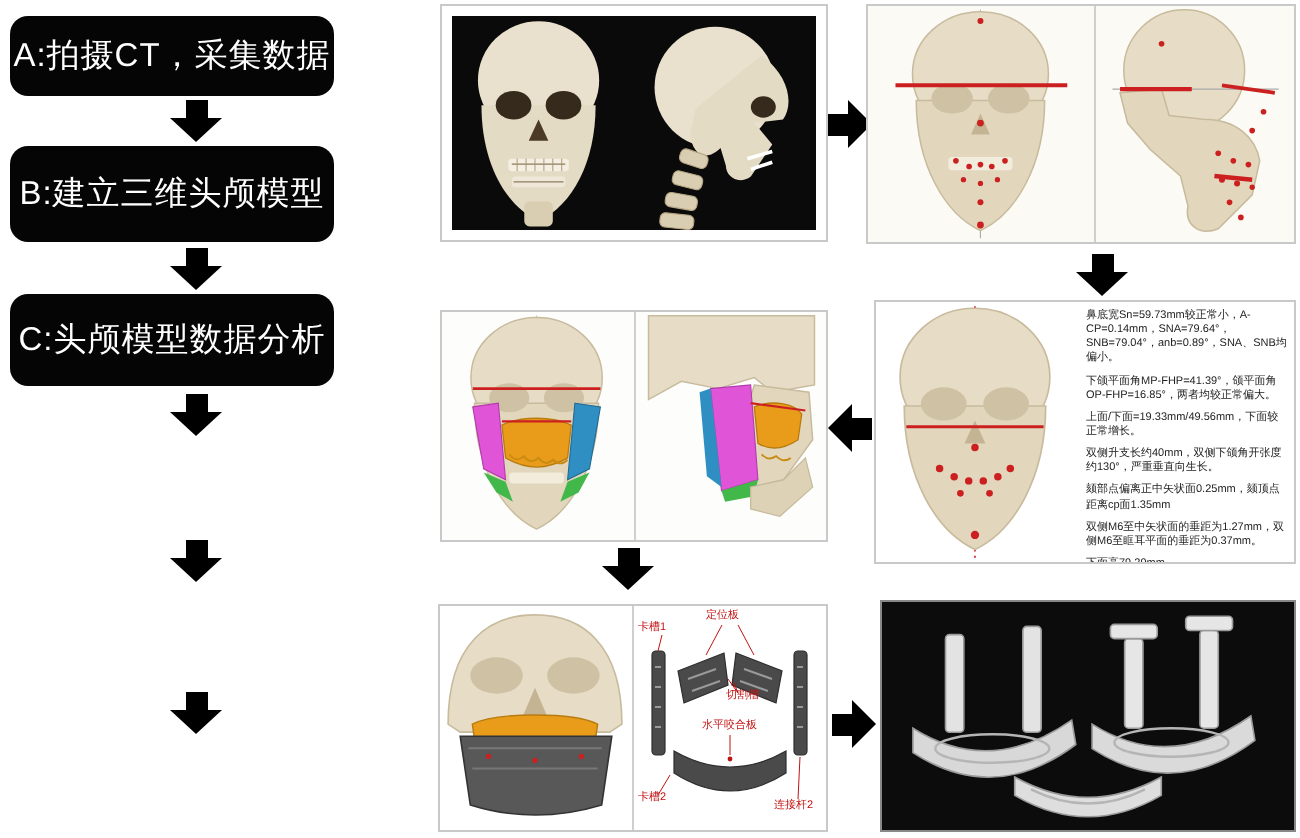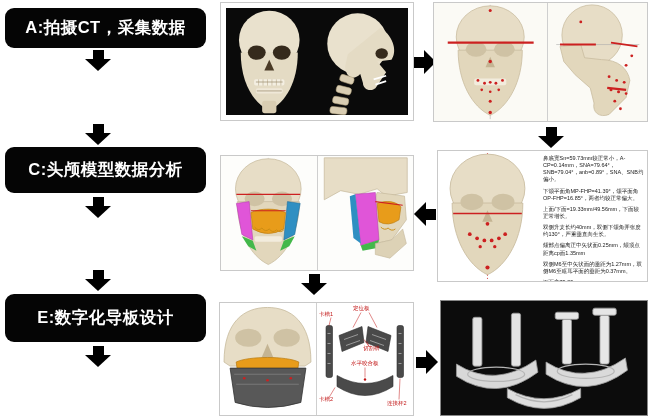--- a/index.html
+++ b/index.html
@@ -1,21 +1,21 @@
 <!DOCTYPE html>
 <html><head>
 <meta charset="utf-8">
 <style>
   html,body{margin:0;padding:0;background:#fff;}
   #stage{position:relative;width:650px;height:419px;background:#fff;overflow:hidden;
          font-family:"Liberation Sans","DejaVu Sans",sans-serif;}
   
-  .flow-box{position:absolute;left:5px;width:201px;background:#050505;color:#fff;
+  .flow-box{position:absolute;left:5px;width:162px;background:#050505;color:#fff;
             border-radius:9px;display:flex;align-items:center;justify-content:center;
-            font-weight:bold;font-size:16.5px;letter-spacing:0.5px;box-sizing:border-box;}
+            font-weight:normal;font-size:16.5px;letter-spacing:0.5px;box-sizing:border-box;}
   
   .arr-v{position:absolute;display:flex;flex-direction:column;align-items:center;}
   .arr-v .stem{width:11px;height:9px;background:#000;}
   .arr-v .head{width:0;height:0;border-left:13px solid transparent;border-right:13px solid transparent;border-top:12px solid #000;}
   .arr-h{position:absolute;display:flex;align-items:center;}
   .arr-h .stem{width:10px;height:11px;background:#000;}
   .arr-h .head-r{width:0;height:0;border-top:12px solid transparent;border-bottom:12px solid transparent;border-left:12px solid #000;}
   .arr-h .head-l{width:0;height:0;border-top:12px solid transparent;border-bottom:12px solid transparent;border-right:12px solid #000;}
   
   .panel{position:absolute;background:#fff;border:1px solid #c9c9c9;box-sizing:border-box;}
@@ -38,41 +38,41 @@
 <div id="stage">
 
   <div class="flow-box" style="top:8px;height:40px;">
     <span>A:拍摄CT，采集数据</span>
   </div>
   <div class="arr-v" style="left:85px;top:50px;">
       <div class="stem"></div>
       <div class="head"></div>
     </div>
 
+  <div class="flow-box" style="top:73px;height:48px;">
+    <span>B:建立三维头颅模型</span>
+  </div>
   <div class="arr-v" style="left:85px;top:124px;">
       <div class="stem"></div>
       <div class="head"></div>
     </div>
 
   <div class="flow-box" style="top:147px;height:46px;">
     <span>C:头颅模型数据分析</span>
   </div>
   <div class="arr-v" style="left:85px;top:197px;">
       <div class="stem"></div>
       <div class="head"></div>
     </div>
 
   <div class="arr-v" style="left:85px;top:270px;">
       <div class="stem"></div>
       <div class="head"></div>
     </div>
 
-  <div class="flow-box" style="top:294px;height:48px;">
-    <span>E:数字化导板设计</span>
-  </div>
   <div class="arr-v" style="left:85px;top:346px;">
       <div class="stem"></div>
       <div class="head"></div>
     </div>
 
 
   <div class="panel" style="left:220px;top:2px;width:194px;height:119px;">
     <div class="blackbox">
 
       <svg viewBox="0 0 95 120">

